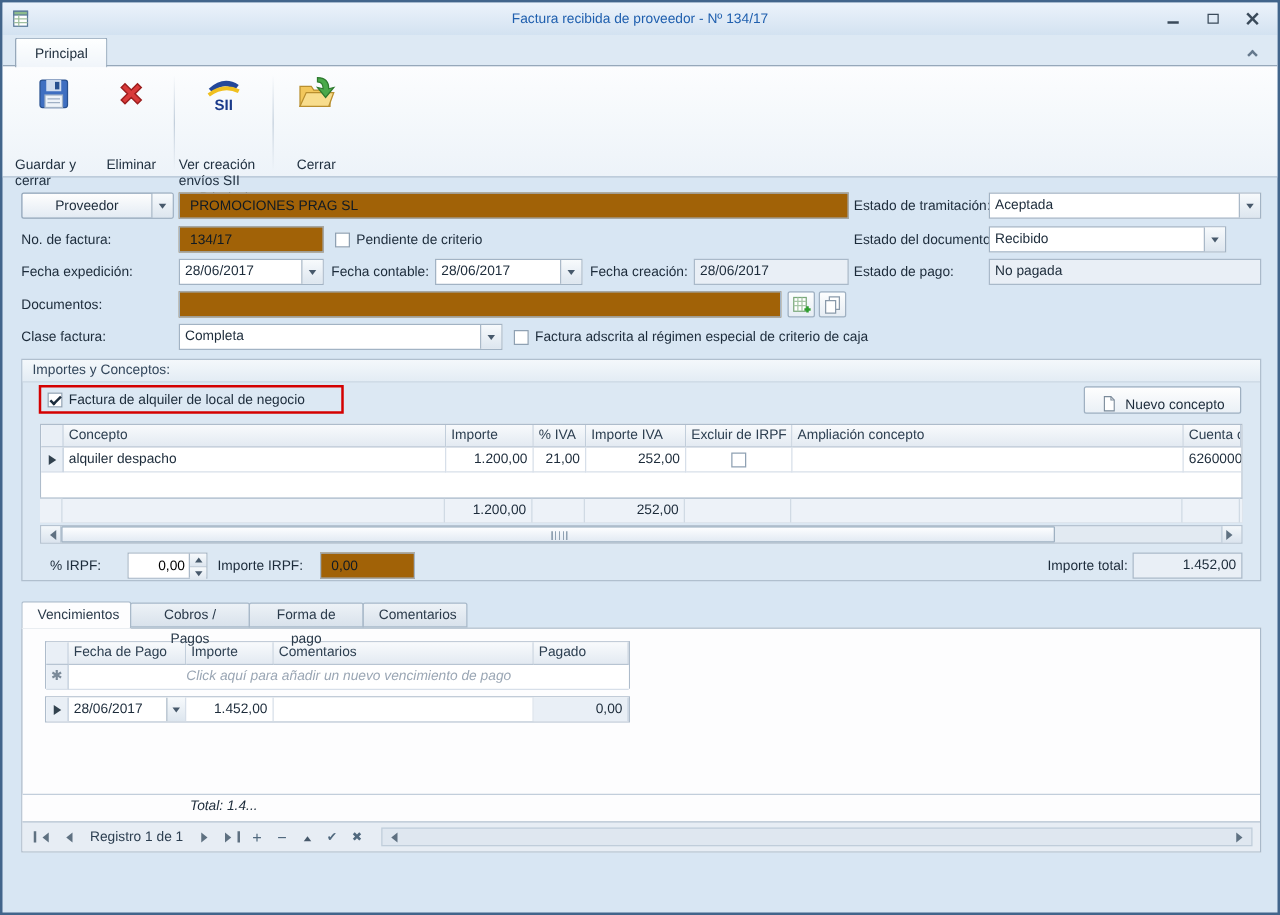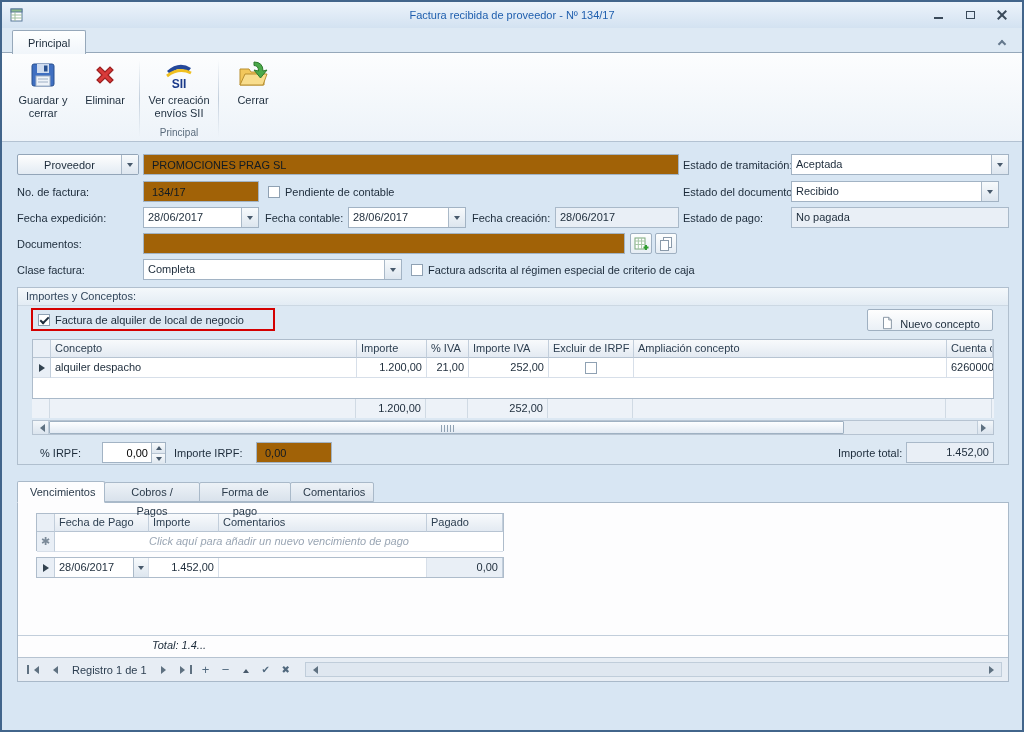--- a/index.html
+++ b/index.html
@@ -28,21 +28,21 @@
   .chev-up { width:6px; height:6px; border-left:2px solid #64788c; border-top:2px solid #64788c; transform:rotate(45deg); margin-top:3px; }
   .ribbon { position:absolute; top:50px; left:0; right:0; height:90px;
     background:linear-gradient(#fcfdfe,#edf3f9); border-top:1px solid #96a8ba; border-bottom:1px solid #b3c2d2; display:flex; padding:3px 0 0 10px; }
   .rb-group { display:flex; flex-direction:column; }
   .rb-group-btns { display:flex; flex:1; align-items:flex-start; }
   .rb-group-label { height:15px; line-height:14px; text-align:center; color:#5a6b7c; font-size:10px; }
   .rb-sep { width:1px; margin:4px 3px; background:linear-gradient(rgba(195,207,220,0),#c3cfdc,rgba(195,207,220,0)); }
   .rb-btn { width:62px; padding-top:3px; display:flex; flex-direction:column; align-items:center; gap:3px; cursor:pointer; border-radius:2px; }
   .rb-btn.wide { width:72px; }
   .rb-btn .ico { width:32px; height:32px; }
-  .rb-btn .lbl { text-align:center; line-height:1.2; color:#1e2e3e; }
+  .rb-btn .lbl { line-height:1.2; color:#1e2e3e;margin-top:32px; }
 
   
   .flabel { position:absolute; height:16px; line-height:16px; white-space:nowrap; }
   .inp { position:absolute; height:21px; background:#a16207; border:1px solid #a2b3c4; padding:0 8px;
     font:inherit; color:#101a24; }
   .rofld { position:absolute; height:21px; background:#e9eff6; border:1px solid #a9b9c9; padding:0 4px; line-height:19px; white-space:nowrap; overflow:hidden; }
   .combo { position:absolute; height:21px; background:#fff; border:1px solid #a2b3c4; display:flex; cursor:pointer; }
   .combo .val { flex:1; padding-left:4px; line-height:19px; white-space:nowrap; overflow:hidden; }
   .dd-btn { width:17px; border-left:1px solid #aab9c8; background:linear-gradient(#f7fafc,#dde6ef); display:flex; align-items:center; justify-content:center; }
   .tri-down { width:0; height:0; border:3px solid transparent; border-top:4px solid #47596b; margin-top:4px; }
@@ -221,24 +221,24 @@
     <div class="val">Aceptada</div>
     <div class="dd-btn">
         <div class="tri-down"></div>
       </div>
   </div>
 
   <div class="flabel" style="left:15px; top:182px;">No. de factura:</div>
   <input class="inp" style="left: 141px; top: 179px; width: 116px;" value="134/17">
   <div class="chk" style="left:266px; top:182px;">
     <div class="cbx"></div>
-    <span>Pendiente de contable</span>
+    <span>Pendiente de criterio</span>
   </div>
   <div class="flabel" style="left:681px; top:182px;">Estado del documento:</div>
-  <div class="combo" style="left:789px; top:179px; width:208px;">
+  <div class="combo" style="left:789px; top:179px; width:190px;">
     <div class="val">Recibido</div>
     <div class="dd-btn">
         <div class="tri-down"></div>
       </div>
   </div>
 
   <div class="flabel" style="left:15px; top:208px;">Fecha expedición:</div>
   <div class="combo" style="left:141px; top:205px; width:116px;">
     <div class="val">28/06/2017</div>
     <div class="dd-btn">

